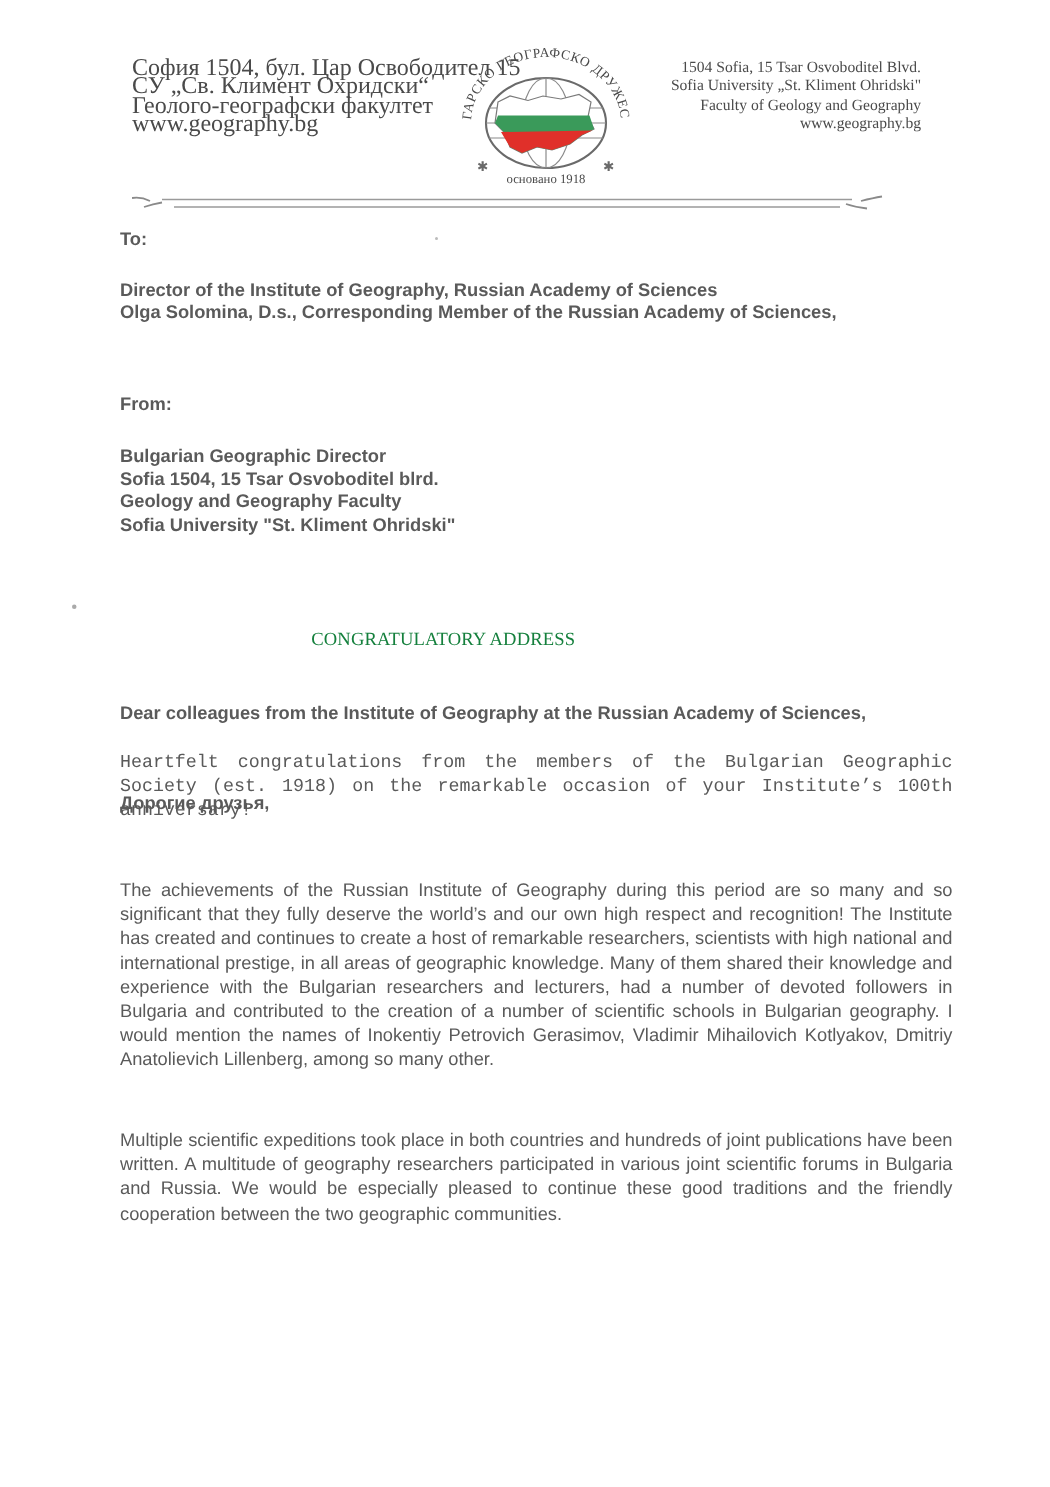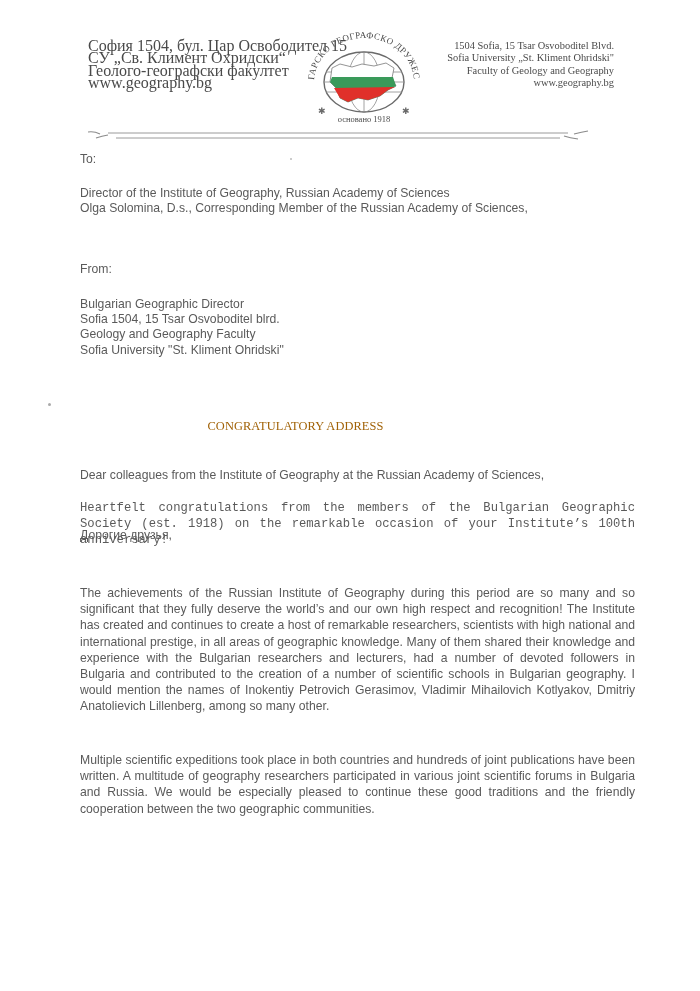--- a/index.html
+++ b/index.html
@@ -9,24 +9,24 @@
   .lh-left { left: 88px; top: 40px; font-family: "Liberation Serif", serif; font-size: 16px; line-height: 12.4px; color: #4a4a4a; }
   .lh-right { right: 86px; top: 40px; text-align: right; font-family: "Liberation Serif", serif; font-size: 10.4px; line-height: 12.4px; color: #4a4a4a; }
   .lh-line { display: block; white-space: nowrap; }
 
   .logo { left: 296px; top: 26px; width: 136px; height: 100px; }
 
   .divider { left: 88px; top: 128px; width: 530px; height: 18px; }
 
   .body-text { font-family: "Liberation Sans", sans-serif; font-size: 12.2px; color: #5a5a5a; }
   .block { left: 80px; width: 560px; }
-  .line { display: block; white-space: nowrap; line-height: 15.2px; }
+  .line { display: block; white-space: nowrap; line-height: 15.2px; font-weight: bold; }
   .just { text-align: justify; text-align-last: left; line-height: 16.2px; }
 
-  .title { left: 0; width: 591px; top: 419px; text-align: center; font-family: "Liberation Serif", serif; font-size: 12.4px; letter-spacing: 0.1px; color: #a16207; }
+  .title { left: 0; width: 591px; top: 419px; text-align: center; font-family: "Liberation Serif", serif; font-size: 12.4px; letter-spacing: 0.1px; color: #15803d; }
 
   .speck { background: #aaa; border-radius: 50%; }
 </style>
 </head>
 <body>
 
 <div class="abs lh-left">
   <span class="lh-line">София 1504, бул. Цар Освободител 15</span>
   <span class="lh-line">СУ „Св. Климент Охридски“</span>
   <span class="lh-line">Геолого-географски факултет</span>

